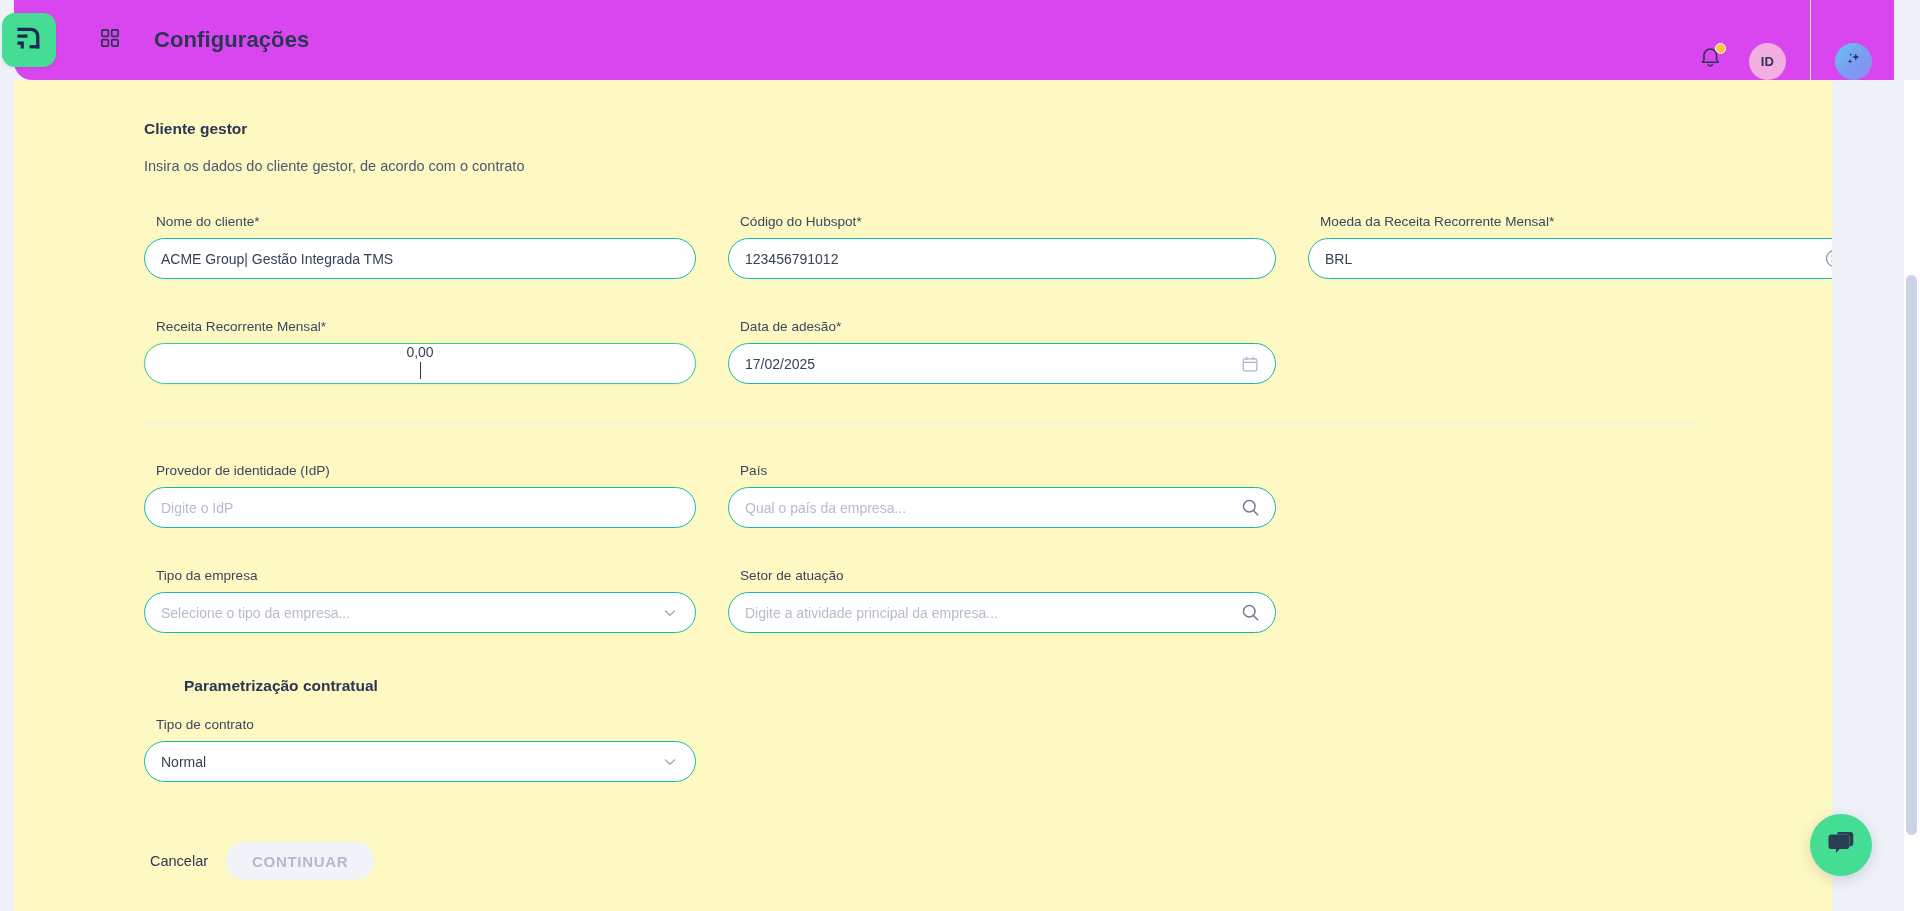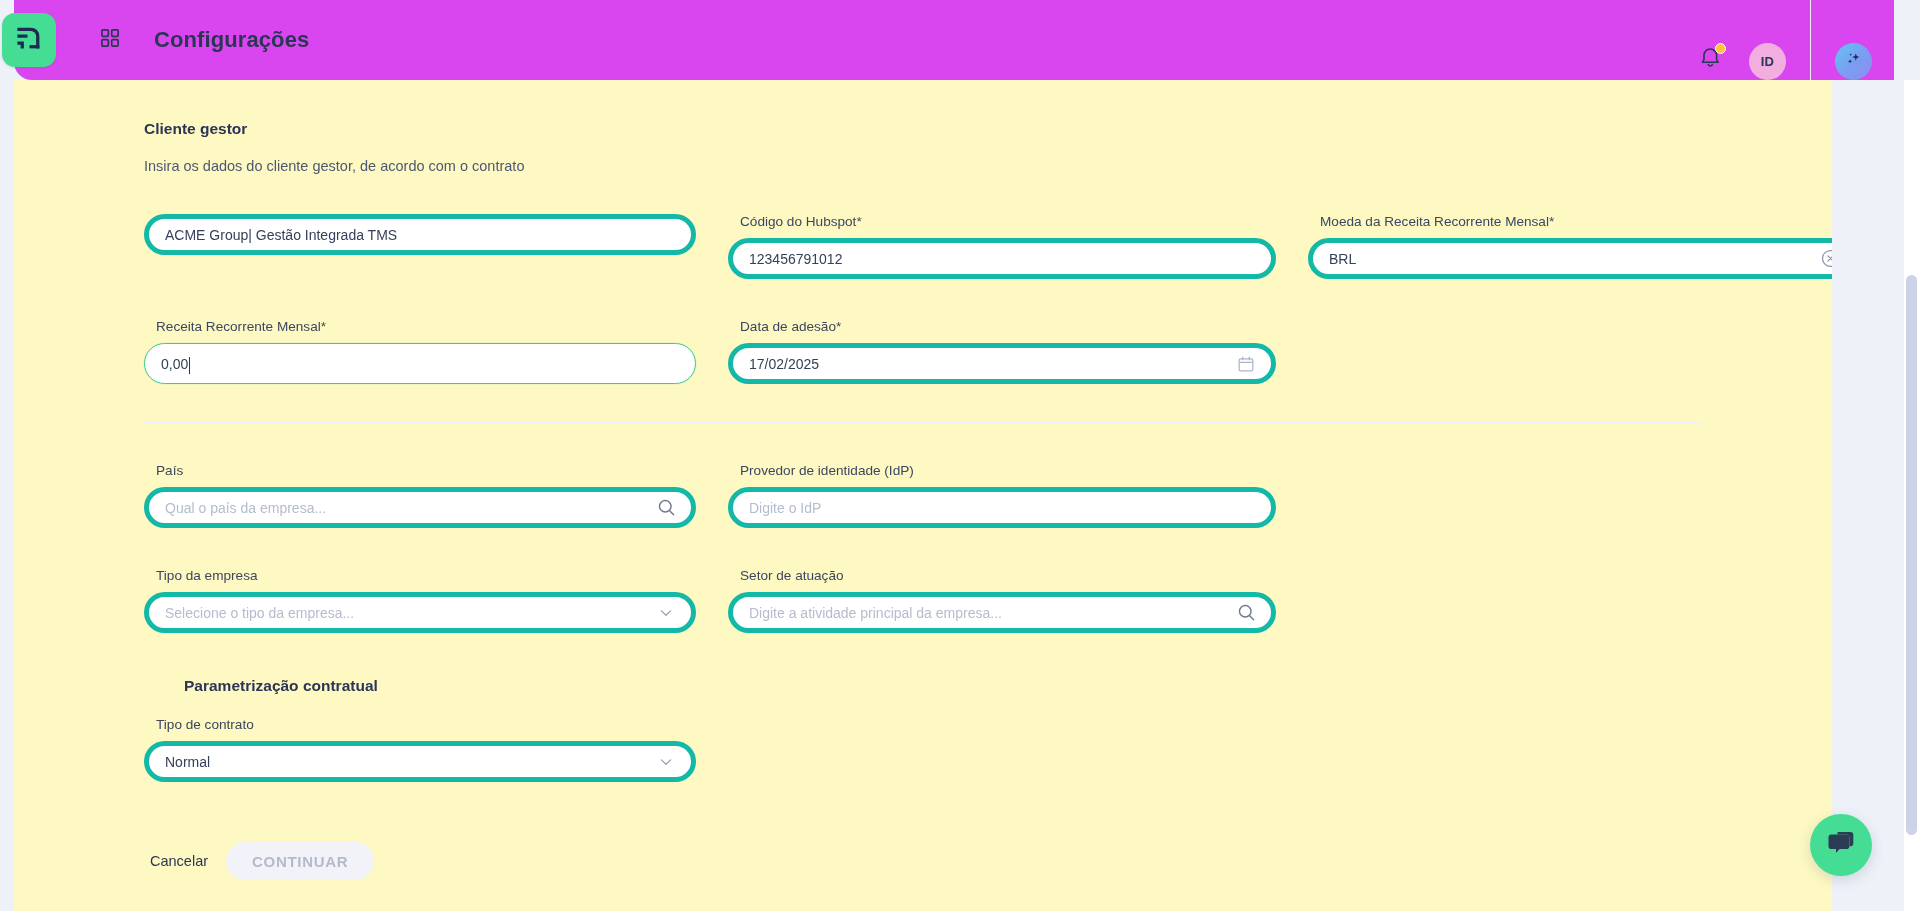--- a/index.html
+++ b/index.html
@@ -178,30 +178,31 @@
     font-size: 13.6px;
     color: #3c465f;
     margin-left: 12px;
     margin-bottom: 9px;
     white-space: nowrap;
   }
 
   .input-box {
     position: relative;
     height: 41px;
-    border: 5px solid #14b8a6;
+    border: 1px solid #14b8a6;
     border-radius: 21px;
     background: #ffffff;
     display: flex;
     align-items: center;
     padding: 0 16px;
   }
   .input-box.focused {
     border: 1.6px solid #3ec98d;
     box-shadow: 0 0 0 1px rgba(62,201,141,.08);
+    flex-direction: column;
   }
 
   .input-text {
     font-size: 14px;
     color: #36405a;
     white-space: nowrap;
     overflow: hidden;
     text-overflow: ellipsis;
   }
   .input-text.placeholder { color: #b4bccd; }
@@ -377,20 +378,21 @@
   <div class="content-card">
     <div class="content-inner">
 
       <div class="section">
         <div class="section-title">Cliente gestor</div>
         <div class="section-subtitle">Insira os dados do cliente gestor, de acordo com o contrato</div>
 
         <div class="form-grid">
 
           <div class="field">
+            <label class="field-label">Nome do cliente*</label>
             <div class="input-box">
               <span class="input-text">ACME Group| Gestão Integrada TMS</span>
             </div>
           </div>
 
           <div class="field">
             <label class="field-label">Código do Hubspot*</label>
             <div class="input-box">
               <span class="input-text">123456791012</span>
             </div>
@@ -438,36 +440,36 @@
         </div>
       </div>
 
       <div class="divider-rule"></div>
 
       <div class="section">
 
         <div class="form-grid">
 
           <div class="field">
+            <label class="field-label">Provedor de identidade (IdP)</label>
+            <div class="input-box">
+              <span class="input-text placeholder">Digite o IdP</span>
+            </div>
+          </div>
+
+          <div class="field">
             <label class="field-label">País</label>
             <div class="input-box">
               <span class="input-text placeholder">Qual o país da empresa...</span>
               <span class="input-adorn">
                 <svg width="19" height="19" viewBox="0 0 20 20" fill="none">
                   <circle cx="8.7" cy="8.7" r="6.1" stroke="#6e788f" stroke-width="1.5"></circle>
                   <path d="M13.3 13.4l4.2 4.2" stroke="#6e788f" stroke-width="1.5" stroke-linecap="round"></path>
                 </svg>
               </span>
-            </div>
-          </div>
-
-          <div class="field">
-            <label class="field-label">Provedor de identidade (IdP)</label>
-            <div class="input-box">
-              <span class="input-text placeholder">Digite o IdP</span>
             </div>
           </div>
 
         </div>
 
         <div class="form-grid tight">
 
           <div class="field">
             <label class="field-label">Tipo da empresa</label>
             <div class="input-box">

